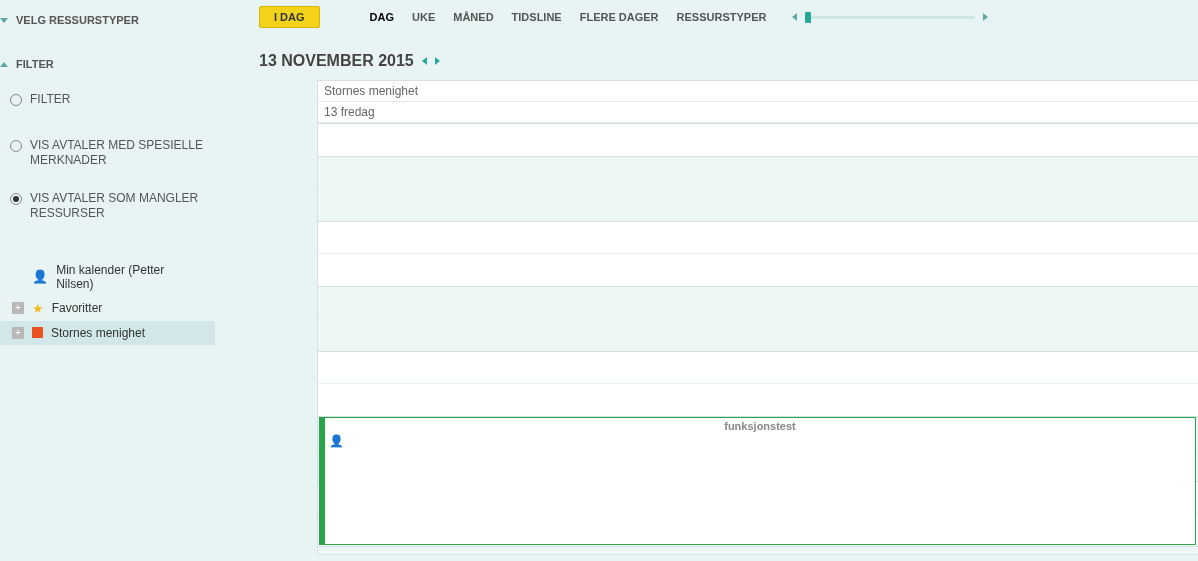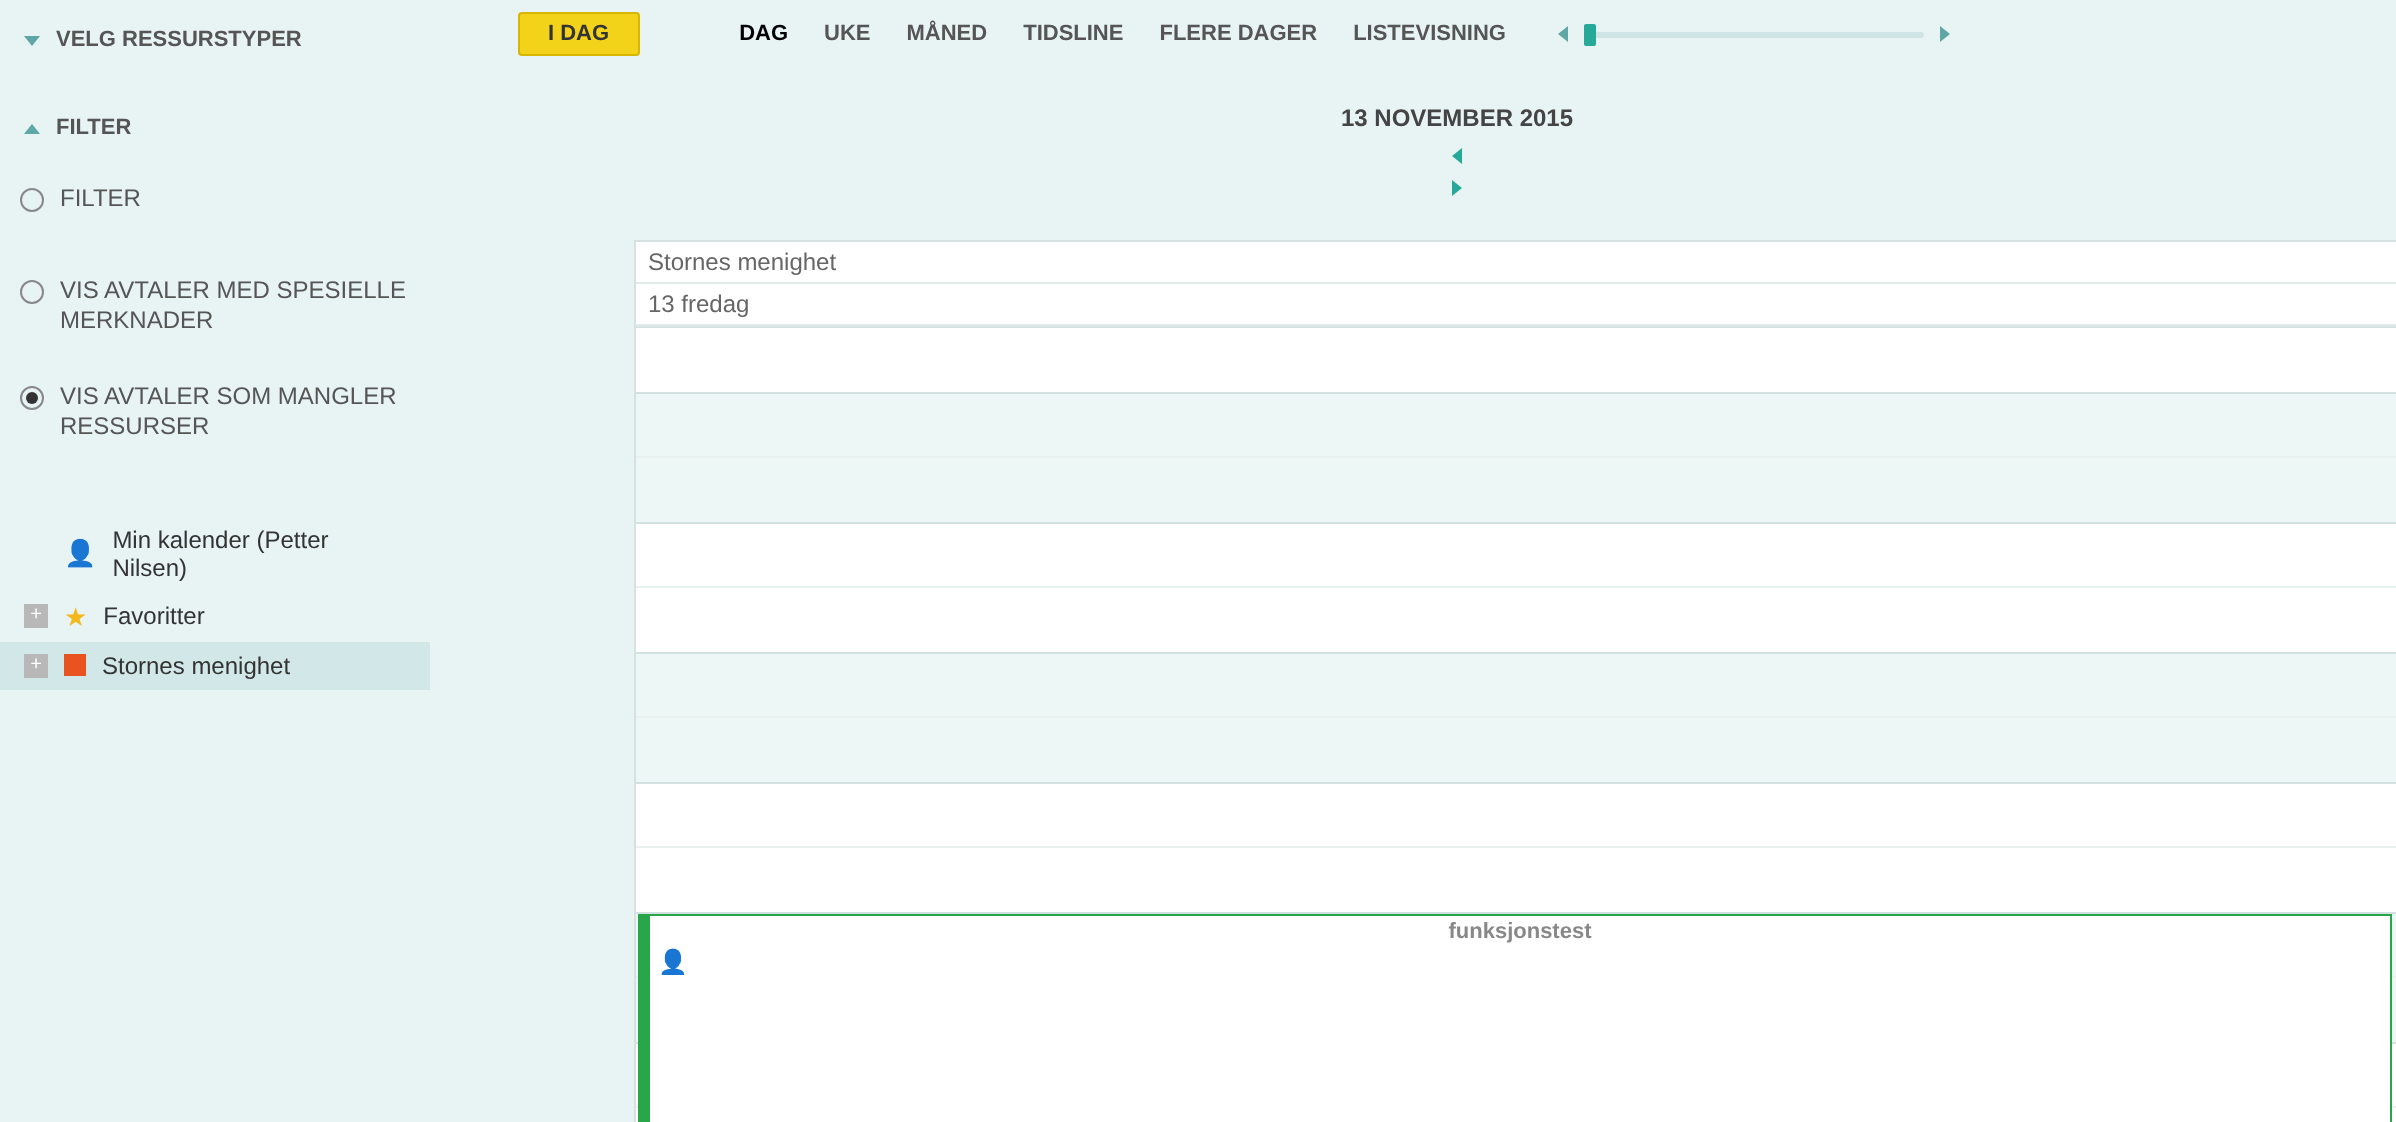--- a/index.html
+++ b/index.html
@@ -1,19 +1,19 @@
 <!DOCTYPE html>
 <html><head>
 <meta charset="utf-8">
 <style>
   * { box-sizing: border-box; margin: 0; padding: 0; font-family: Arial, Helvetica, sans-serif; }
   body { background: #e8f4f4; width: 1198px; height: 561px; overflow: hidden; display: flex; }
   
   .sidebar { width: 215px; background: #e8f4f4; padding: 8px 0 0 0; font-size: 12px; color: #333; }
-  .side-sec-head { display: flex; align-items: center; padding: 6px 12px; font-weight: bold; color: #555; cursor: pointer; gap: 8px; font-size: 11px; }
+  .side-sec-head { display: flex; align-items: center; padding: 6px 0; font-weight: bold; color: #555; cursor: pointer; gap: 8px; font-size: 11px; }
   .chev { width: 0; height: 0; display: inline-block; }
   .chev-down { border-left: 4px solid transparent; border-right: 4px solid transparent; border-top: 5px solid #5fa6a6; }
   .chev-up   { border-left: 4px solid transparent; border-right: 4px solid transparent; border-bottom: 5px solid #5fa6a6; }
   .radio-row { display: flex; align-items: flex-start; padding: 6px 12px 6px 10px; gap: 8px; color: #555; line-height: 1.3; cursor: pointer; }
   .radio { width: 12px; height: 12px; border: 1px solid #888; border-radius: 50%; flex: none; margin-top: 2px; display: flex; align-items: center; justify-content: center; }
   .radio.checked::after { content: ""; width: 6px; height: 6px; background: #333; border-radius: 50%; }
   .cal-list { margin-top: 30px; }
   .cal-row { display: flex; align-items: center; gap: 8px; padding: 5px 12px; color: #333; cursor: pointer; }
   .cal-row.sel { background: #d2e8e8; }
   .expand-box { width: 12px; height: 12px; background: #b8b8b8; color: #fff; font-size: 10px; line-height: 12px; text-align: center; flex: none; }
@@ -25,21 +25,21 @@
   .main { flex: 1; background: #e8f4f4; padding: 0 0 0 0; position: relative; }
   .toolbar { display: flex; align-items: center; gap: 18px; padding: 6px 0 6px 44px; font-size: 11px; font-weight: bold; color: #555; }
   .btn-today { background: #f3d31a; border: 1px solid #d8b600; padding: 4px 14px; border-radius: 2px; cursor: pointer; font-size: 11px; font-weight: bold; color: #333; }
   .view-link { cursor: pointer; }
   .view-link.active { color: #000; font-weight: bold; margin-left: 32px; }
   .slider-zone { display: flex; align-items: center; gap: 8px; margin-left: 8px; }
   .tri-left  { width: 0; height: 0; border-top: 4px solid transparent; border-bottom: 4px solid transparent; border-right: 5px solid #5fa6a6; }
   .tri-right { width: 0; height: 0; border-top: 4px solid transparent; border-bottom: 4px solid transparent; border-left: 5px solid #5fa6a6; }
   .slider-track { width: 170px; height: 3px; background: #cfe4e4; position: relative; border-radius: 2px; }
   .slider-thumb { position: absolute; left: 0; top: -4px; width: 6px; height: 11px; background: #27a99a; border-radius: 1px; }
-  .date-head { padding: 18px 0 22px 44px; font-size: 12px; font-weight: bold; color: #444; display: flex; align-items: center; gap: 8px; flex-direction: column; }
+  .date-head { padding: 18px 0 10px 44px; font-size: 16px; font-weight: bold; color: #444; display: flex; align-items: center; gap: 8px; }
   
   .cal-wrap { margin-left: 44px; background: #fff; border: 1px solid #d6e2e2; border-right: none; }
   .cal-colhead { border-bottom: 1px solid #d6e2e2; }
   .cal-colhead div { padding: 3px 6px; font-size: 12px; color: #666; border-bottom: 1px solid #e0ecec; }
   .hours { position: relative; height: 430px; overflow: hidden; }
   .time-col { position: absolute; left: -58px; top: 0; width: 58px; }
   .slot { height: 32.5px; border-bottom: 1px solid #e8f0f0; }
   .slot.major { border-bottom: 1px solid #d2e0e0; }
   .slot.band { background: #edf7f5; }
   .grid-inner { margin-left: 0; position: relative; }
@@ -103,21 +103,21 @@
 
 <main class="main">
 
   <div class="toolbar">
     <button class="btn-today">I DAG</button>
     <span class="view-link active">DAG</span>
     <span class="view-link">UKE</span>
     <span class="view-link">MÅNED</span>
     <span class="view-link">TIDSLINE</span>
     <span class="view-link">FLERE DAGER</span>
-    <span class="view-link">LISTEVISNING</span>
+    <span class="view-link">RESSURSTYPER</span>
 
     <div class="slider-zone">
       <span class="tri-left"></span>
       <span class="slider-track">
         <span class="slider-thumb"></span>
       </span>
       <span class="tri-right"></span>
     </div>
   </div>
 

